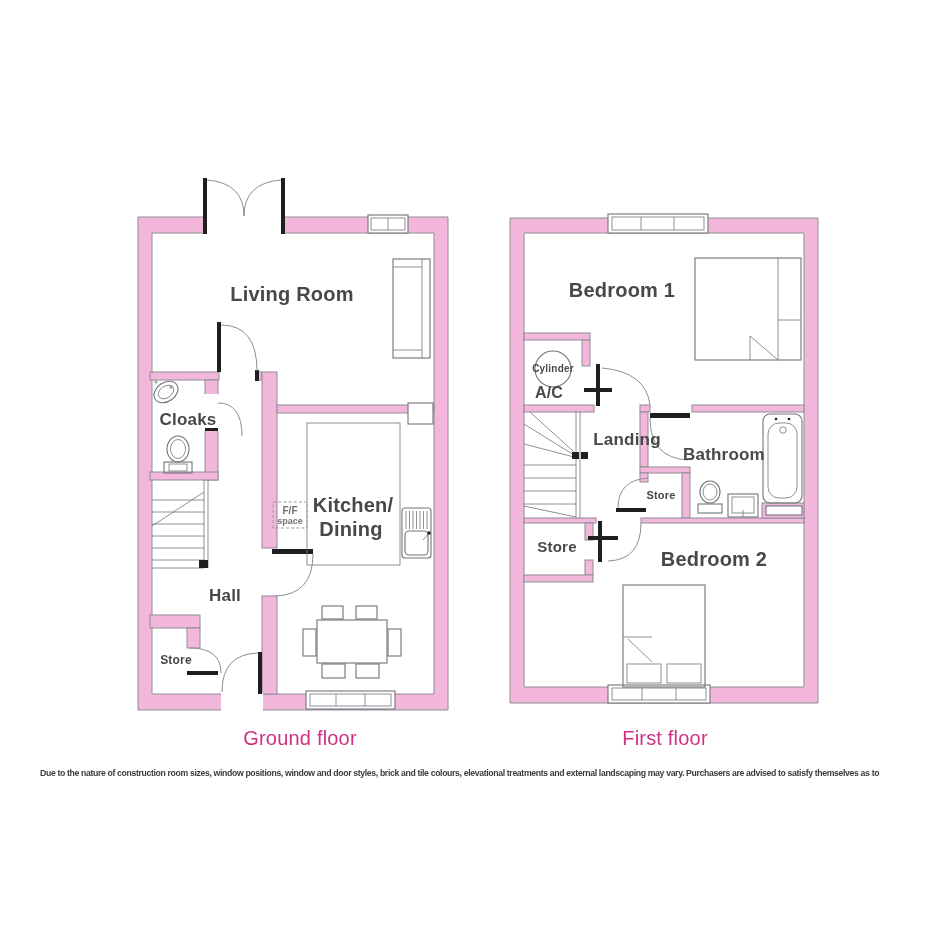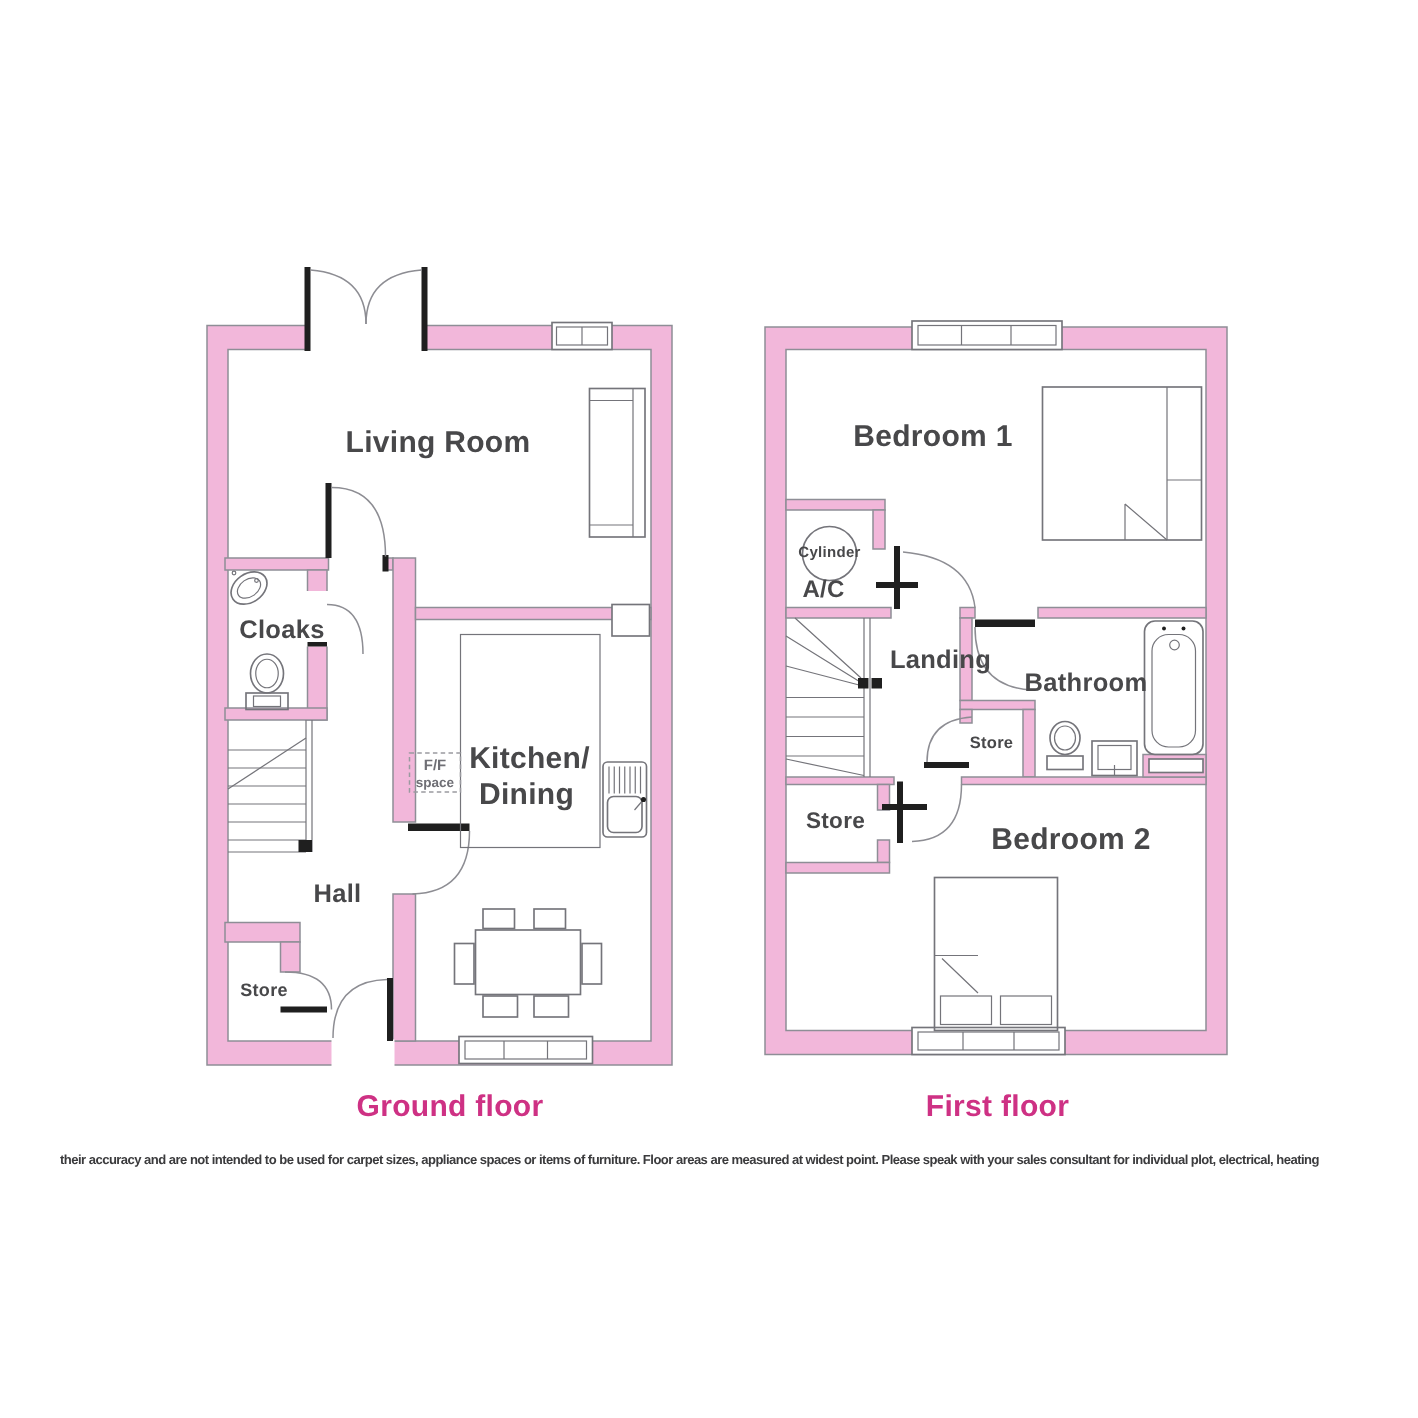--- a/index.html
+++ b/index.html
@@ -20,21 +20,21 @@
   .wo{fill:#fff;stroke:none;}
   .blk{fill:#1f1f1f;stroke:none;}
   .arc{fill:none;stroke:#8d8d93;stroke-width:1;}
   .dash{fill:none;stroke:#9a9aa0;stroke-width:1;stroke-dasharray:3 2.2;}
   text{font-family:"Liberation Sans",sans-serif;fill:var(--label-gray);font-weight:bold;
        text-anchor:middle;dominant-baseline:middle;letter-spacing:.2px;}
   .t20{font-size:20px;} .t17{font-size:17px;} .t15{font-size:15px;}
   .t12{font-size:12px;} .t11{font-size:11px;} .t10{font-size:10px;}
   .t16{font-size:16px;}
   .tgray{fill:#6f6f75;letter-spacing:0;}
-  .caption{position:absolute;transform:translateX(-50%);font-size:20px;font-weight:bold;
+  .caption{position:absolute;transform:translateX(-50%);font-size:20px;font-weight:normal;
            color:var(--caption-pink);letter-spacing:.2px;white-space:nowrap;}
   .disclaimer{position:absolute;left:40px;top:767px;width:880px;color:#3b3b3d;
               font-size:8.7px;font-weight:bold;letter-spacing:-0.35px;line-height:13.4px;}
   .disclaimer div{white-space:nowrap;}
 </style>
 </head>
 <body>
 
 <div class="stage">
 
@@ -266,16 +266,16 @@
     <text class="t11" x="661" y="496">Store</text>
     <text class="t15" x="557" y="548">Store</text>
     <text class="t20" x="714" y="561">Bedroom 2</text>
   </g>
 </svg>
 
 <div class="caption" style="left:300px;top:727px">Ground floor</div>
 <div class="caption" style="left:665px;top:727px">First floor</div>
 
 <div class="disclaimer">
-  <div>their accuracy and are not intended to be used for carpet sizes, appliance spaces or items of furniture. Floor areas are measured at widest point. Please speak with your sales consultant for individual plot, electrical, heating</div>
+  <div>Due to the nature of construction room sizes, window positions, window and door styles, brick and tile colours, elevational treatments and external landscaping may vary. Purchasers are advised to satisfy themselves as to</div>
 </div>
 
 </div>
 
 </body></html>

